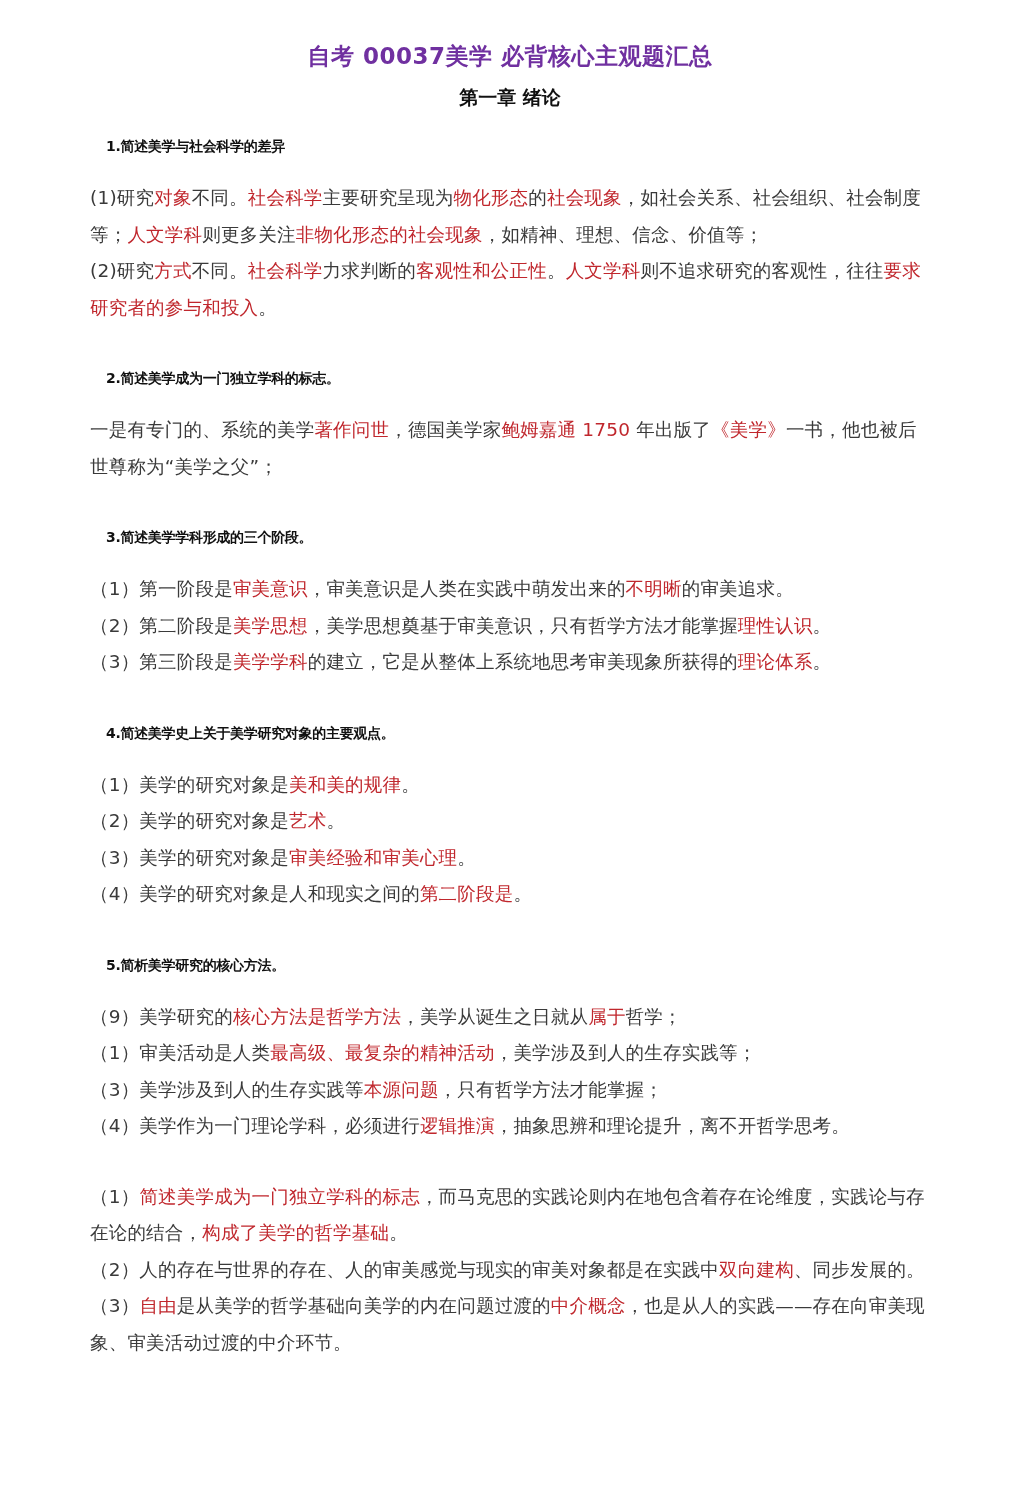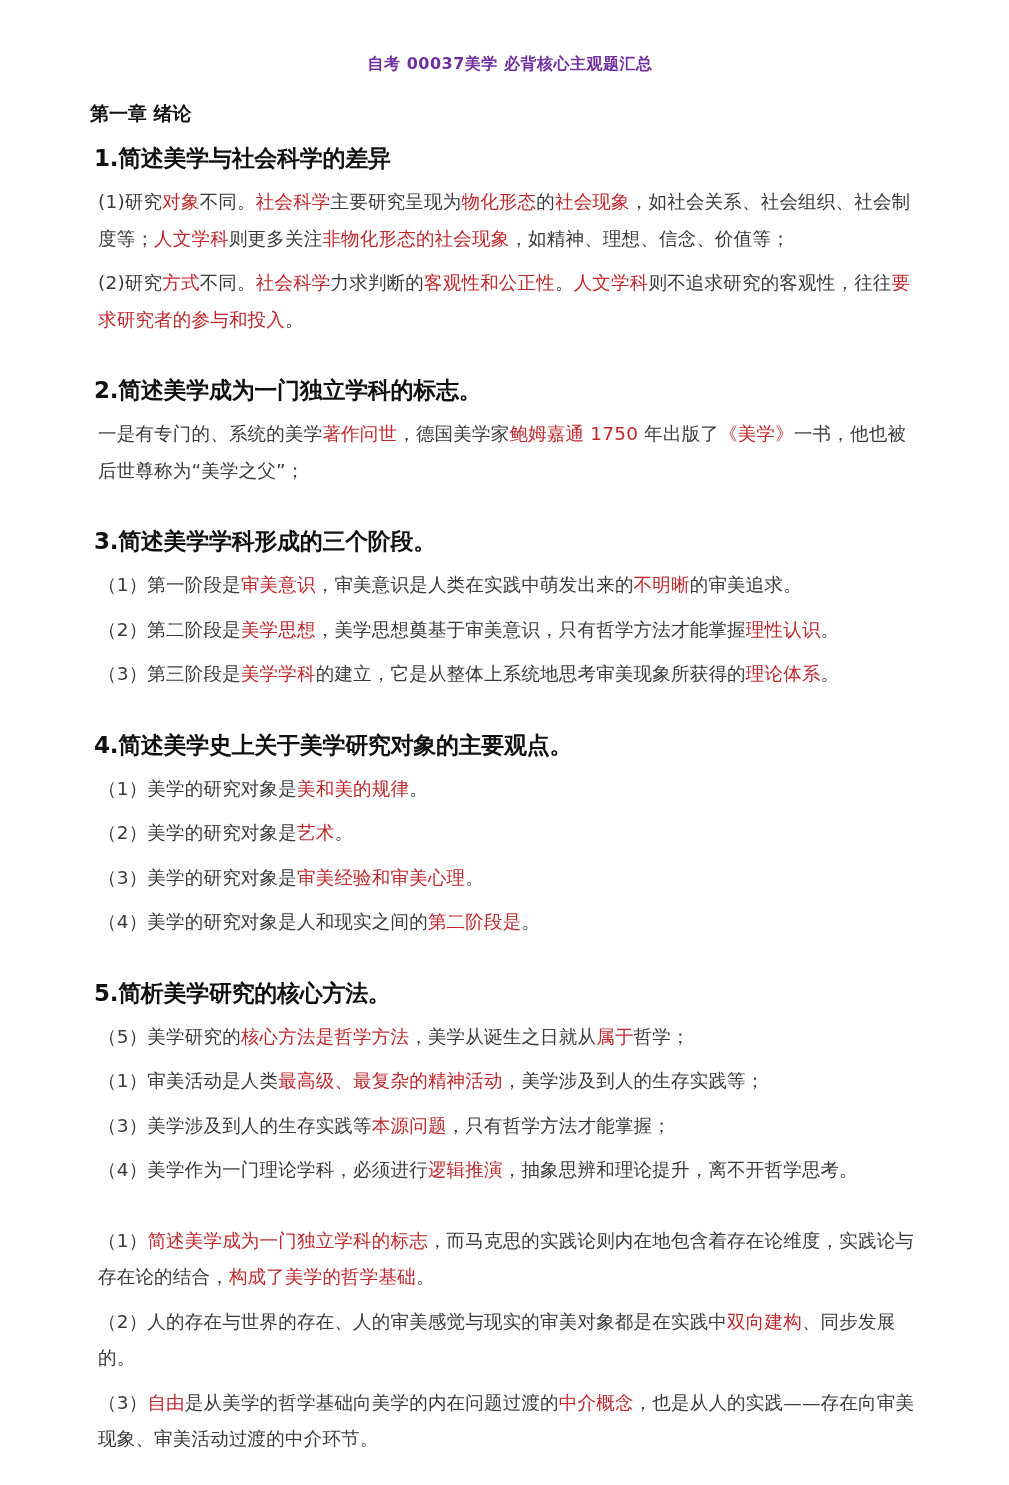--- a/index.html
+++ b/index.html
@@ -4,33 +4,33 @@
 <style>
   html, body { margin: 0; padding: 0; background: #ffffff; }
   body {
     width: 1009px; height: 1485px; position: relative; overflow: hidden;
     font-family: "DejaVu Sans", "Liberation Sans", sans-serif;
     color: #333333;
   }
   .doc { position: absolute; left: 90px; top: 30px; width: 840px; }
   .title {
     text-align: center; color: #7030a0; font-weight: bold;
-    font-size: 16px; line-height: 36px; margin: 16px; letter-spacing: 0.5px;
+    font-size: 23px; line-height: 36px; margin: 8px; letter-spacing: 0.5px;
   }
   .chapter {
-    text-align: left; color: #111; font-weight: bold;
-    font-size: 19px; line-height: 30px; margin: 6px 0 12px 0;
+    text-align: center; color: #111; font-weight: bold;
+    font-size: 19px; line-height: 30px; margin: 6px 0 4px 0;
   }
   .section { margin: 0 0 34px 0; }
   .q {
-    font-weight: bold; color: #111; font-size: 23px;
-    line-height: 36px; margin: 4px; letter-spacing: -0.3px;
+    font-weight: bold; color: #111; font-size: 14px;
+    line-height: 36px; margin: 16px; letter-spacing: -0.3px;
   }
   .p {
-    font-size: 18.5px; line-height: 36.5px; margin: 8px; color: #3a3a3a;
+    font-size: 18.5px; line-height: 36.5px; margin: 0; color: #3a3a3a;
     letter-spacing: 0.2px;
   }
   .hl { color: #c0272d; }
 </style>
 </head>
 <body>
 
 <div class="doc">
   <h1 class="title">自考 00037美学 必背核心主观题汇总</h1>
   <h2 class="chapter">第一章 绪论</h2>
@@ -52,21 +52,21 @@
       </div>
       <div class="section">
         <p class="q">4.简述美学史上关于美学研究对象的主要观点。</p>
         <p class="p"><span>（1）美学的研究对象是</span><span class="hl">美和美的规律</span><span>。</span></p>
         <p class="p"><span>（2）美学的研究对象是</span><span class="hl">艺术</span><span>。</span></p>
         <p class="p"><span>（3）美学的研究对象是</span><span class="hl">审美经验和审美心理</span><span>。</span></p>
         <p class="p"><span>（4）美学的研究对象是人和现实之间的</span><span class="hl">第二阶段是</span><span>。</span></p>
       </div>
       <div class="section">
         <p class="q">5.简析美学研究的核心方法。</p>
-        <p class="p"><span>（5）美学研究的</span><span class="hl">核心方法是哲学方法</span><span>，美学从诞生之日就从</span><span class="hl">属于</span><span>哲学；</span></p>
+        <p class="p"><span>（9）美学研究的</span><span class="hl">核心方法是哲学方法</span><span>，美学从诞生之日就从</span><span class="hl">属于</span><span>哲学；</span></p>
         <p class="p"><span>（1）审美活动是人类</span><span class="hl">最高级、最复杂的精神活动</span><span>，美学涉及到人的生存实践等；</span></p>
         <p class="p"><span>（3）美学涉及到人的生存实践等</span><span class="hl">本源问题</span><span>，只有哲学方法才能掌握；</span></p>
         <p class="p"><span>（4）美学作为一门理论学科，必须进行</span><span class="hl">逻辑推演</span><span>，抽象思辨和理论提升，离不开哲学思考。</span></p>
       </div>
       <div class="section">
         <p class="p"><span>（1）</span><span class="hl">简述美学成为一门独立学科的标志</span><span>，而马克思的实践论则内在地包含着存在论维度，实践论与存在论的结合，</span><span class="hl">构成了美学的哲学基础</span><span>。</span></p>
         <p class="p"><span>（2）人的存在与世界的存在、人的审美感觉与现实的审美对象都是在实践中</span><span class="hl">双向建构</span><span>、同步发展的。</span></p>
         <p class="p"><span>（3）</span><span class="hl">自由</span><span>是从美学的哲学基础向美学的内在问题过渡的</span><span class="hl">中介概念</span><span>，也是从人的实践——存在向审美现象、审美活动过渡的中介环节。</span></p>
       </div>
     </div>

